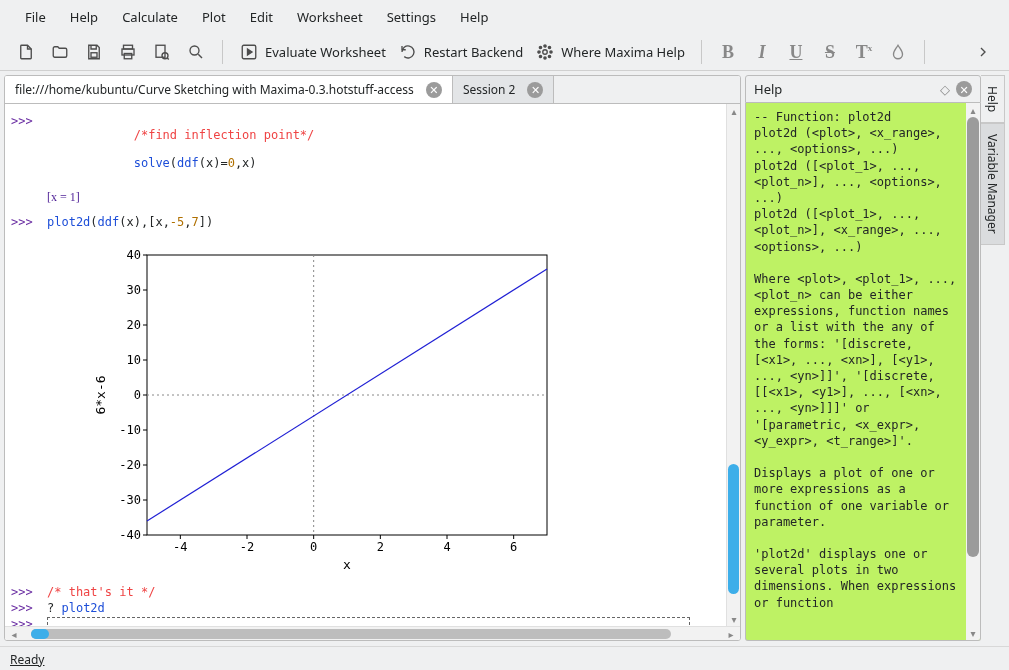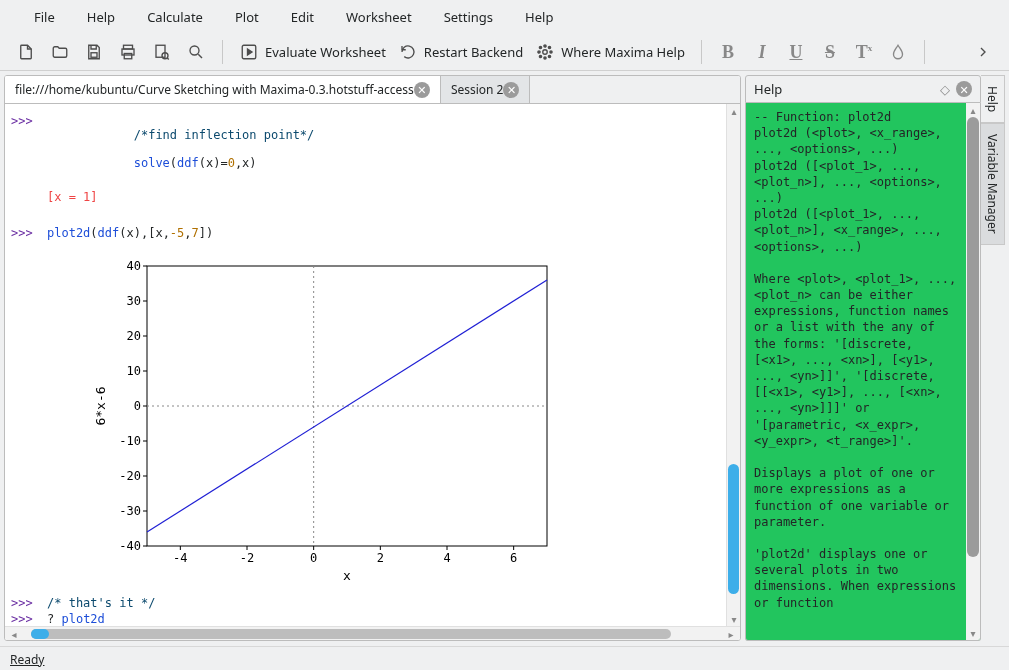--- a/index.html
+++ b/index.html
@@ -1,57 +1,57 @@
 <!DOCTYPE html>
 <html><head>
 <meta charset="utf-8">
 <style>
 * { box-sizing: border-box; margin: 0; padding: 0; }
 body { font-family: "Noto Sans", "Segoe UI", sans-serif; font-size: 13px; background: #eff0f1; color: #232627; width: 1009px; height: 670px; overflow: hidden; position: relative; }
-.menubar { display: flex; gap: 8px; padding: 4px 22px; background: #eff0f1; }
+.menubar { display: flex; gap: 0; padding: 4px 13px; background: #eff0f1; }
 .menubar-item { padding: 4px 12px; cursor: default; }
 .toolbar { display: flex; align-items: center; gap: 12px; padding: 6px 16px; background: #eff0f1; border-bottom: 1px solid #d0d0d0; }
 .tb-icon { width: 20px; height: 20px; display: inline-flex; align-items: center; justify-content: center; color: #4d4d4d; }
 .tb-group { display: flex; align-items: center; gap: 14px; }
 .tb-btn { display: flex; align-items: center; gap: 6px; color: #232627; }
 .tb-sep { width: 1px; height: 24px; background: #c8c8c8; margin: 0 4px; }
 .tb-right { margin-left: auto; display: flex; align-items: center; gap: 12px; }
 .fmt-icon { font-family: Georgia, serif; font-size: 18px; font-weight: bold; color: #888; width: 20px; text-align: center; }
 
 .main-area { display: flex; height: calc(100% - 30px - 42px - 24px); }
 
 .worksheet-panel { flex: 1; display: flex; flex-direction: column; border: 1px solid #bcbcbc; border-radius: 3px; margin: 4px; background: #fff; overflow: hidden; }
 .tab-strip { display: flex; background: #eff0f1; border-bottom: 1px solid #bcbcbc; }
-.tab { display: flex; align-items: center; gap: 0; padding: 5px 10px; background: #fff; border-right: 1px solid #bcbcbc; font-size: 12px; }
+.tab { display: flex; align-items: center; gap: 12px; padding: 5px 10px; background: #fff; border-right: 1px solid #bcbcbc; font-size: 12px; }
 .tab.inactive { background: #e3e5e7; }
 .tab-close { width: 16px; height: 16px; border-radius: 8px; background: #9b9b9b; color: #fff; display: inline-flex; align-items: center; justify-content: center; font-size: 11px; line-height: 1; }
 
 .ws-body { flex: 1; overflow: hidden; position: relative; display: flex; }
 .ws-content { flex: 1; overflow: hidden; padding: 10px 6px 4px 6px; font-family: "DejaVu Sans Mono", monospace; font-size: 12px; background: #fff; }
 .ws-row { display: flex; gap: 10px; margin-bottom: 2px; }
 .prompt { color: #6b2fa3; width: 26px; flex-shrink: 0; }
 .code { white-space: pre; }
-.comment { color: #0c4a6e; }
+.comment { color: #ef4444; }
 .fn { color: #1d4ed8; }
 .num { color: #b07000; }
-.output { margin-left: 36px; margin-top: 6px; margin-bottom: 22px; color: #ef4444; }
+.output { margin-left: 36px; margin-top: 6px; margin-bottom: 10px; color: #4c1d95; font-family: Liberation Serif, serif; }
 .plot-box { margin-left: 36px; margin-top: 6px; margin-bottom: 10px; background: #fff; width: 530px; height: 340px; position: relative; }
 .active-cell { border: 1px dashed #666; min-height: 18px; flex: 1; margin-right: 30px; }
 
 .ws-vscroll { width: 14px; background: #f2f2f2; position: relative; border-left: 1px solid #e0e0e0; }
 .ws-vthumb { position: absolute; left: 1px; right: 1px; background: #3daee9; border-radius: 6px; }
 .ws-hscroll { height: 14px; background: #f2f2f2; display: flex; align-items: center; border-top: 1px solid #e0e0e0; }
 .ws-hthumb { height: 10px; background: #bdbdbd; border-radius: 5px; margin-left: 26px; width: 640px; }
 .ws-hthumb-active { position: absolute; height: 10px; width: 18px; background: #3daee9; border-radius: 5px; left: 26px; }
 .scroll-arrow { width: 14px; text-align: center; color: #888; font-size: 10px; }
 
 .help-panel { width: 236px; display: flex; flex-direction: column; margin: 4px 0 4px 0; }
 .help-header { display: flex; align-items: center; justify-content: space-between; padding: 4px 8px; background: #eff0f1; border: 1px solid #bcbcbc; border-top-left-radius: 3px; border-top-right-radius: 3px; }
 .help-header-icons { display: flex; gap: 6px; align-items: center; }
-.help-body-wrap { flex: 1; border: 1px solid #bcbcbc; border-top: none; border-bottom-left-radius: 3px; border-bottom-right-radius: 3px; background: #22c55e; display: flex; overflow: hidden; }
+.help-body-wrap { flex: 1; border: 1px solid #bcbcbc; border-top: none; border-bottom-left-radius: 3px; border-bottom-right-radius: 3px; background: #bef264; display: flex; overflow: hidden; }
 .help-body { flex: 1; padding: 6px 4px 6px 8px; font-family: "DejaVu Sans Mono", monospace; font-size: 12px; line-height: 1.35; white-space: pre-wrap; word-break: break-word; overflow: hidden; }
 .help-scroll { width: 14px; background: #f2f2f2; position: relative; }
 .help-scroll-thumb { position: absolute; left: 1px; right: 1px; top: 14px; height: 440px; background: #9b9b9b; border-radius: 6px; }
 
 .side-tabs { width: 24px; background: #eff0f1; display: flex; flex-direction: column; margin: 4px 4px 4px 0; }
 .side-tab { writing-mode: vertical-rl; padding: 10px 3px; font-size: 12px; border: 1px solid #c8c8c8; border-left: none; text-align: center; }
 .side-tab.active { background: #dadcde; }
 
 .statusbar { position: absolute; bottom: 0; left: 0; right: 0; height: 24px; padding: 4px 10px; background: #eff0f1; border-top: 1px solid #d8d8d8; font-size: 12px; text-decoration: underline; }
 

